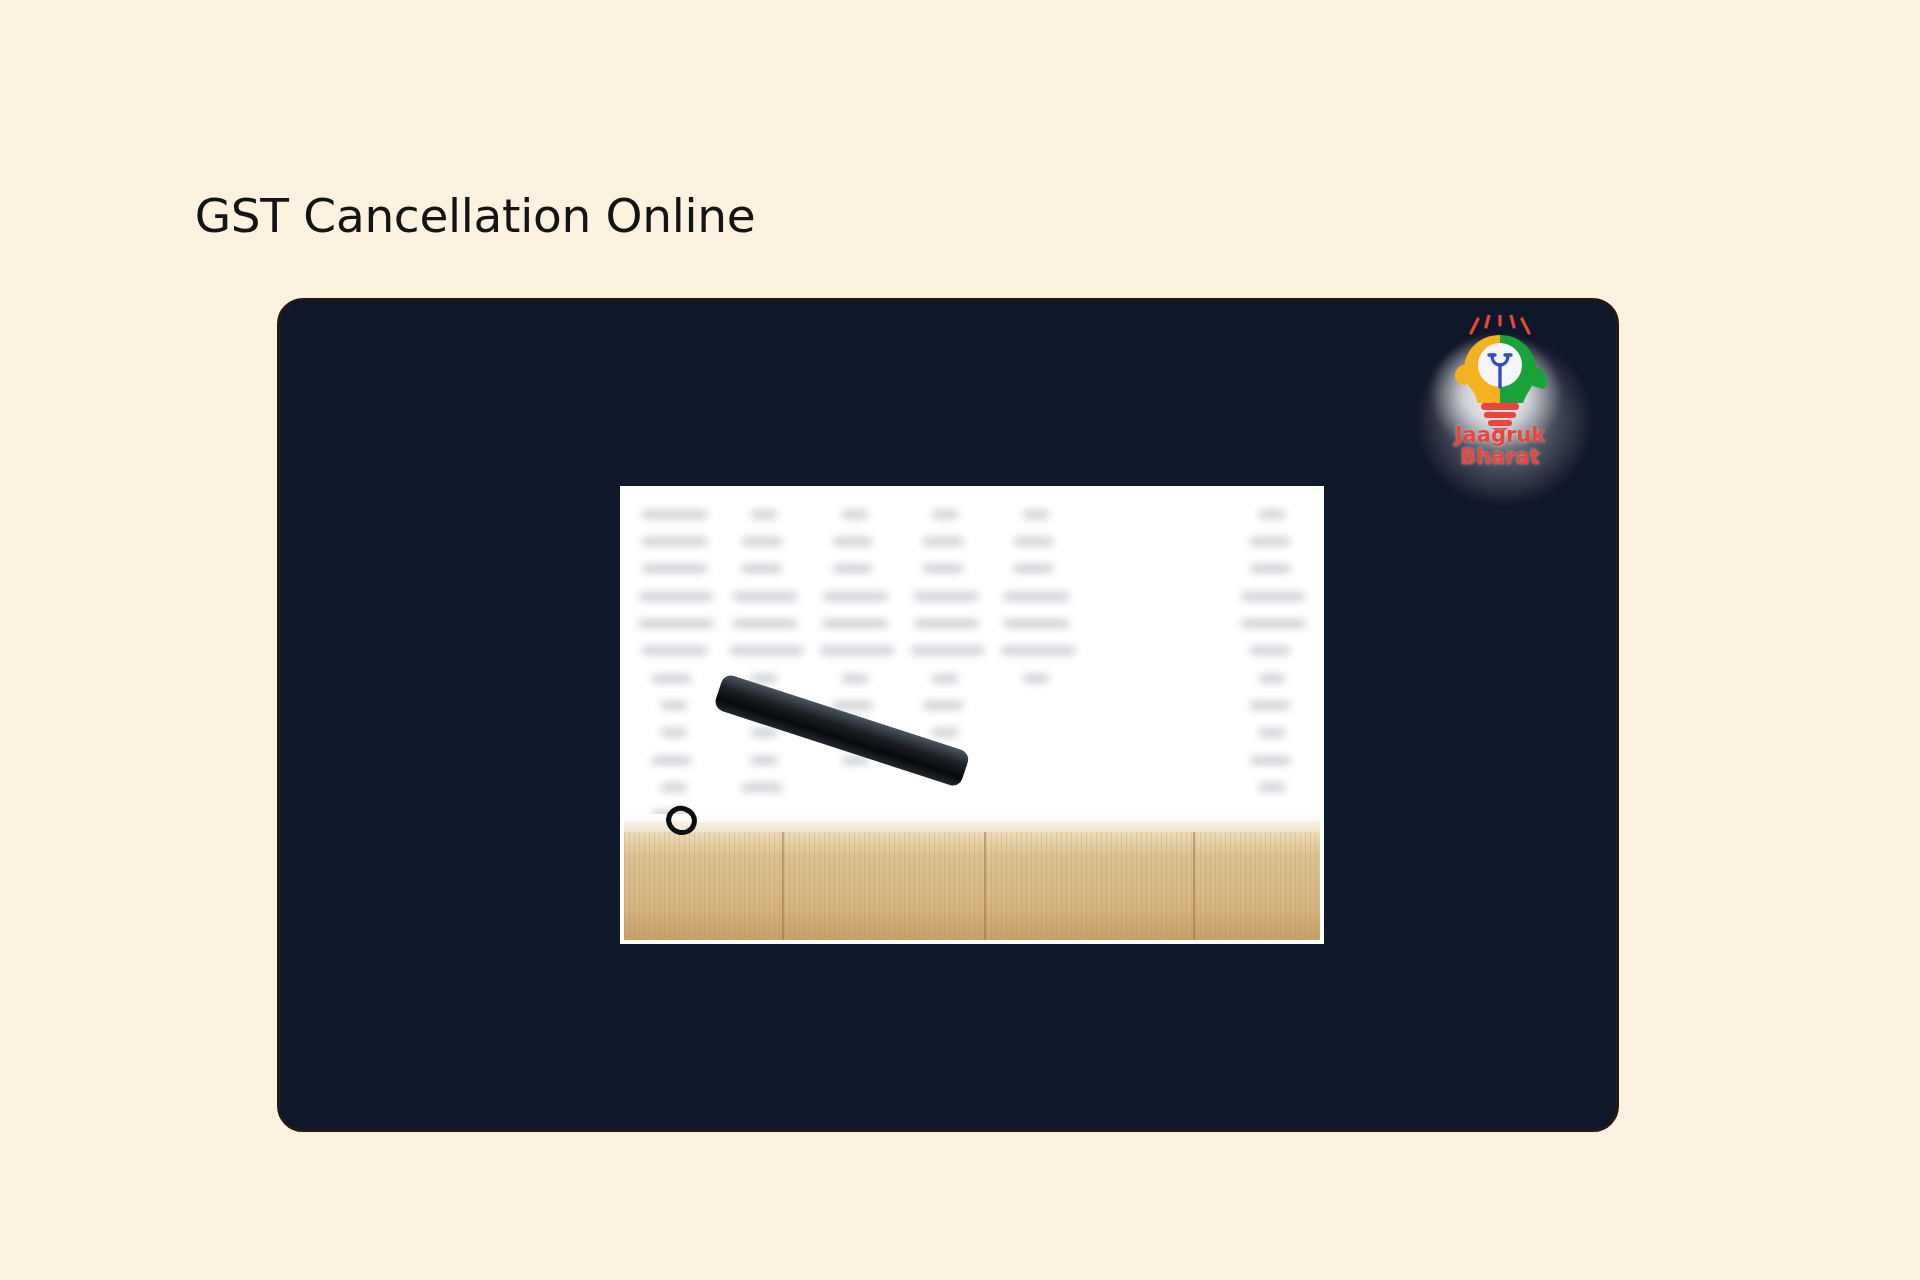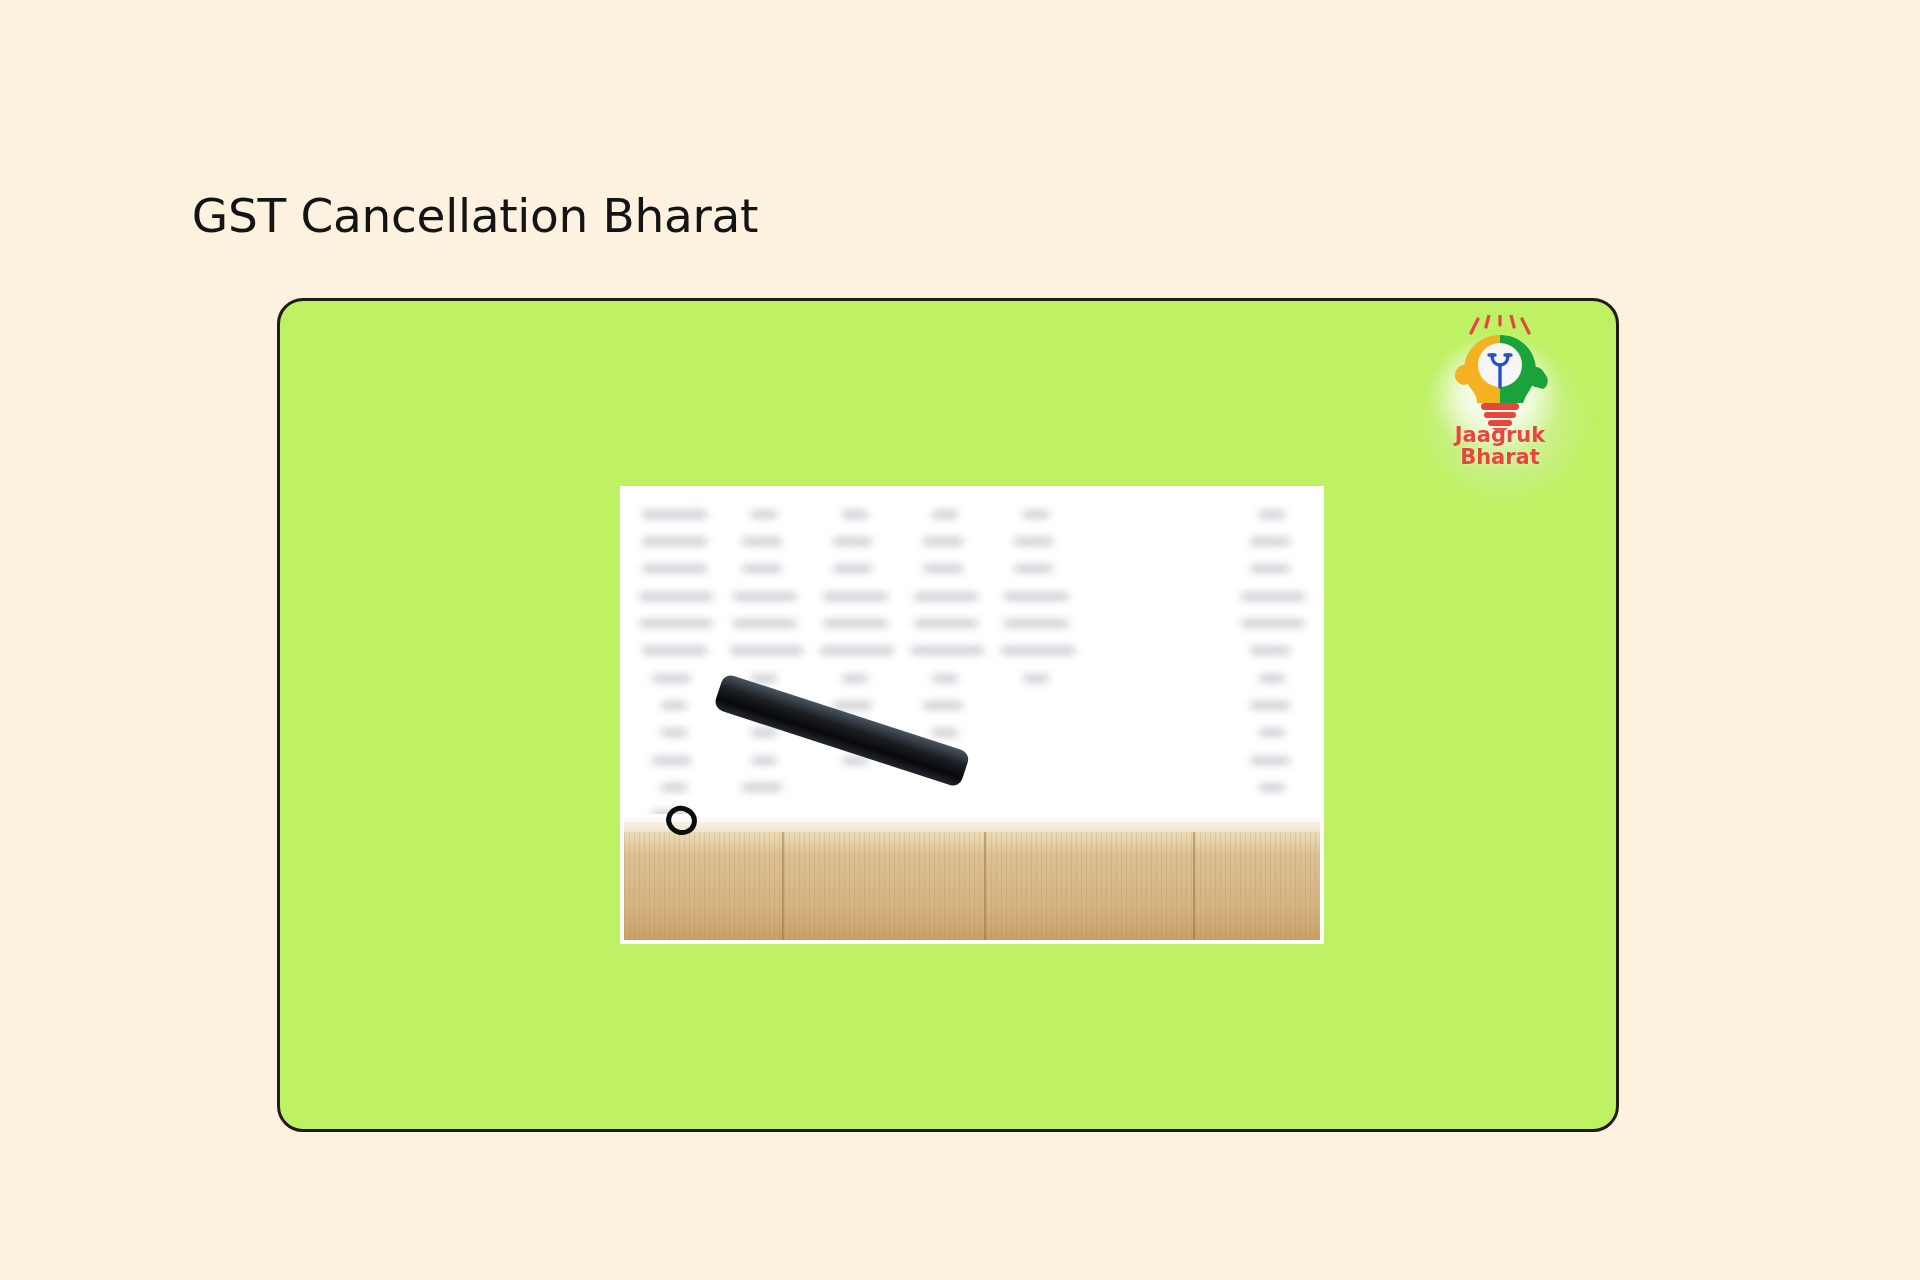--- a/index.html
+++ b/index.html
@@ -33,21 +33,21 @@
     padding-right: 970px;
   }
 
   
   #media-card {
     position: absolute;
     left: 277px;
     top: 298px;
     width: 1342px;
     height: 834px;
-    background: #bef264;
+    background: #0f172a;
     border: 3px solid #231a14;
     border-radius: 26px;
     overflow: hidden;
   }
 
   
   #brand-logo {
     position: absolute;
     right: 18px;
     top: -4px;
@@ -242,21 +242,21 @@
     font-weight: 700;
     letter-spacing: -1px;
     color: #0a0a0a;
     transform: scaleX(0.92) translateY(8px);
     line-height: 1;
   }
 </style>
 </head>
 <body>
 
-<h1 id="page-title">GST Cancellation Bharat</h1>
+<h1 id="page-title">GST Cancellation Online</h1>
 
 <div id="media-card">
 
   <div id="brand-logo">
     <div class="logo-glow"></div>
 
     <svg class="logo-mark" viewBox="0 0 126 118">
 
       <g stroke="#E8453C" stroke-width="3.2" stroke-linecap="round">
         <line x1="34" y1="18" x2="41" y2="4"></line>

